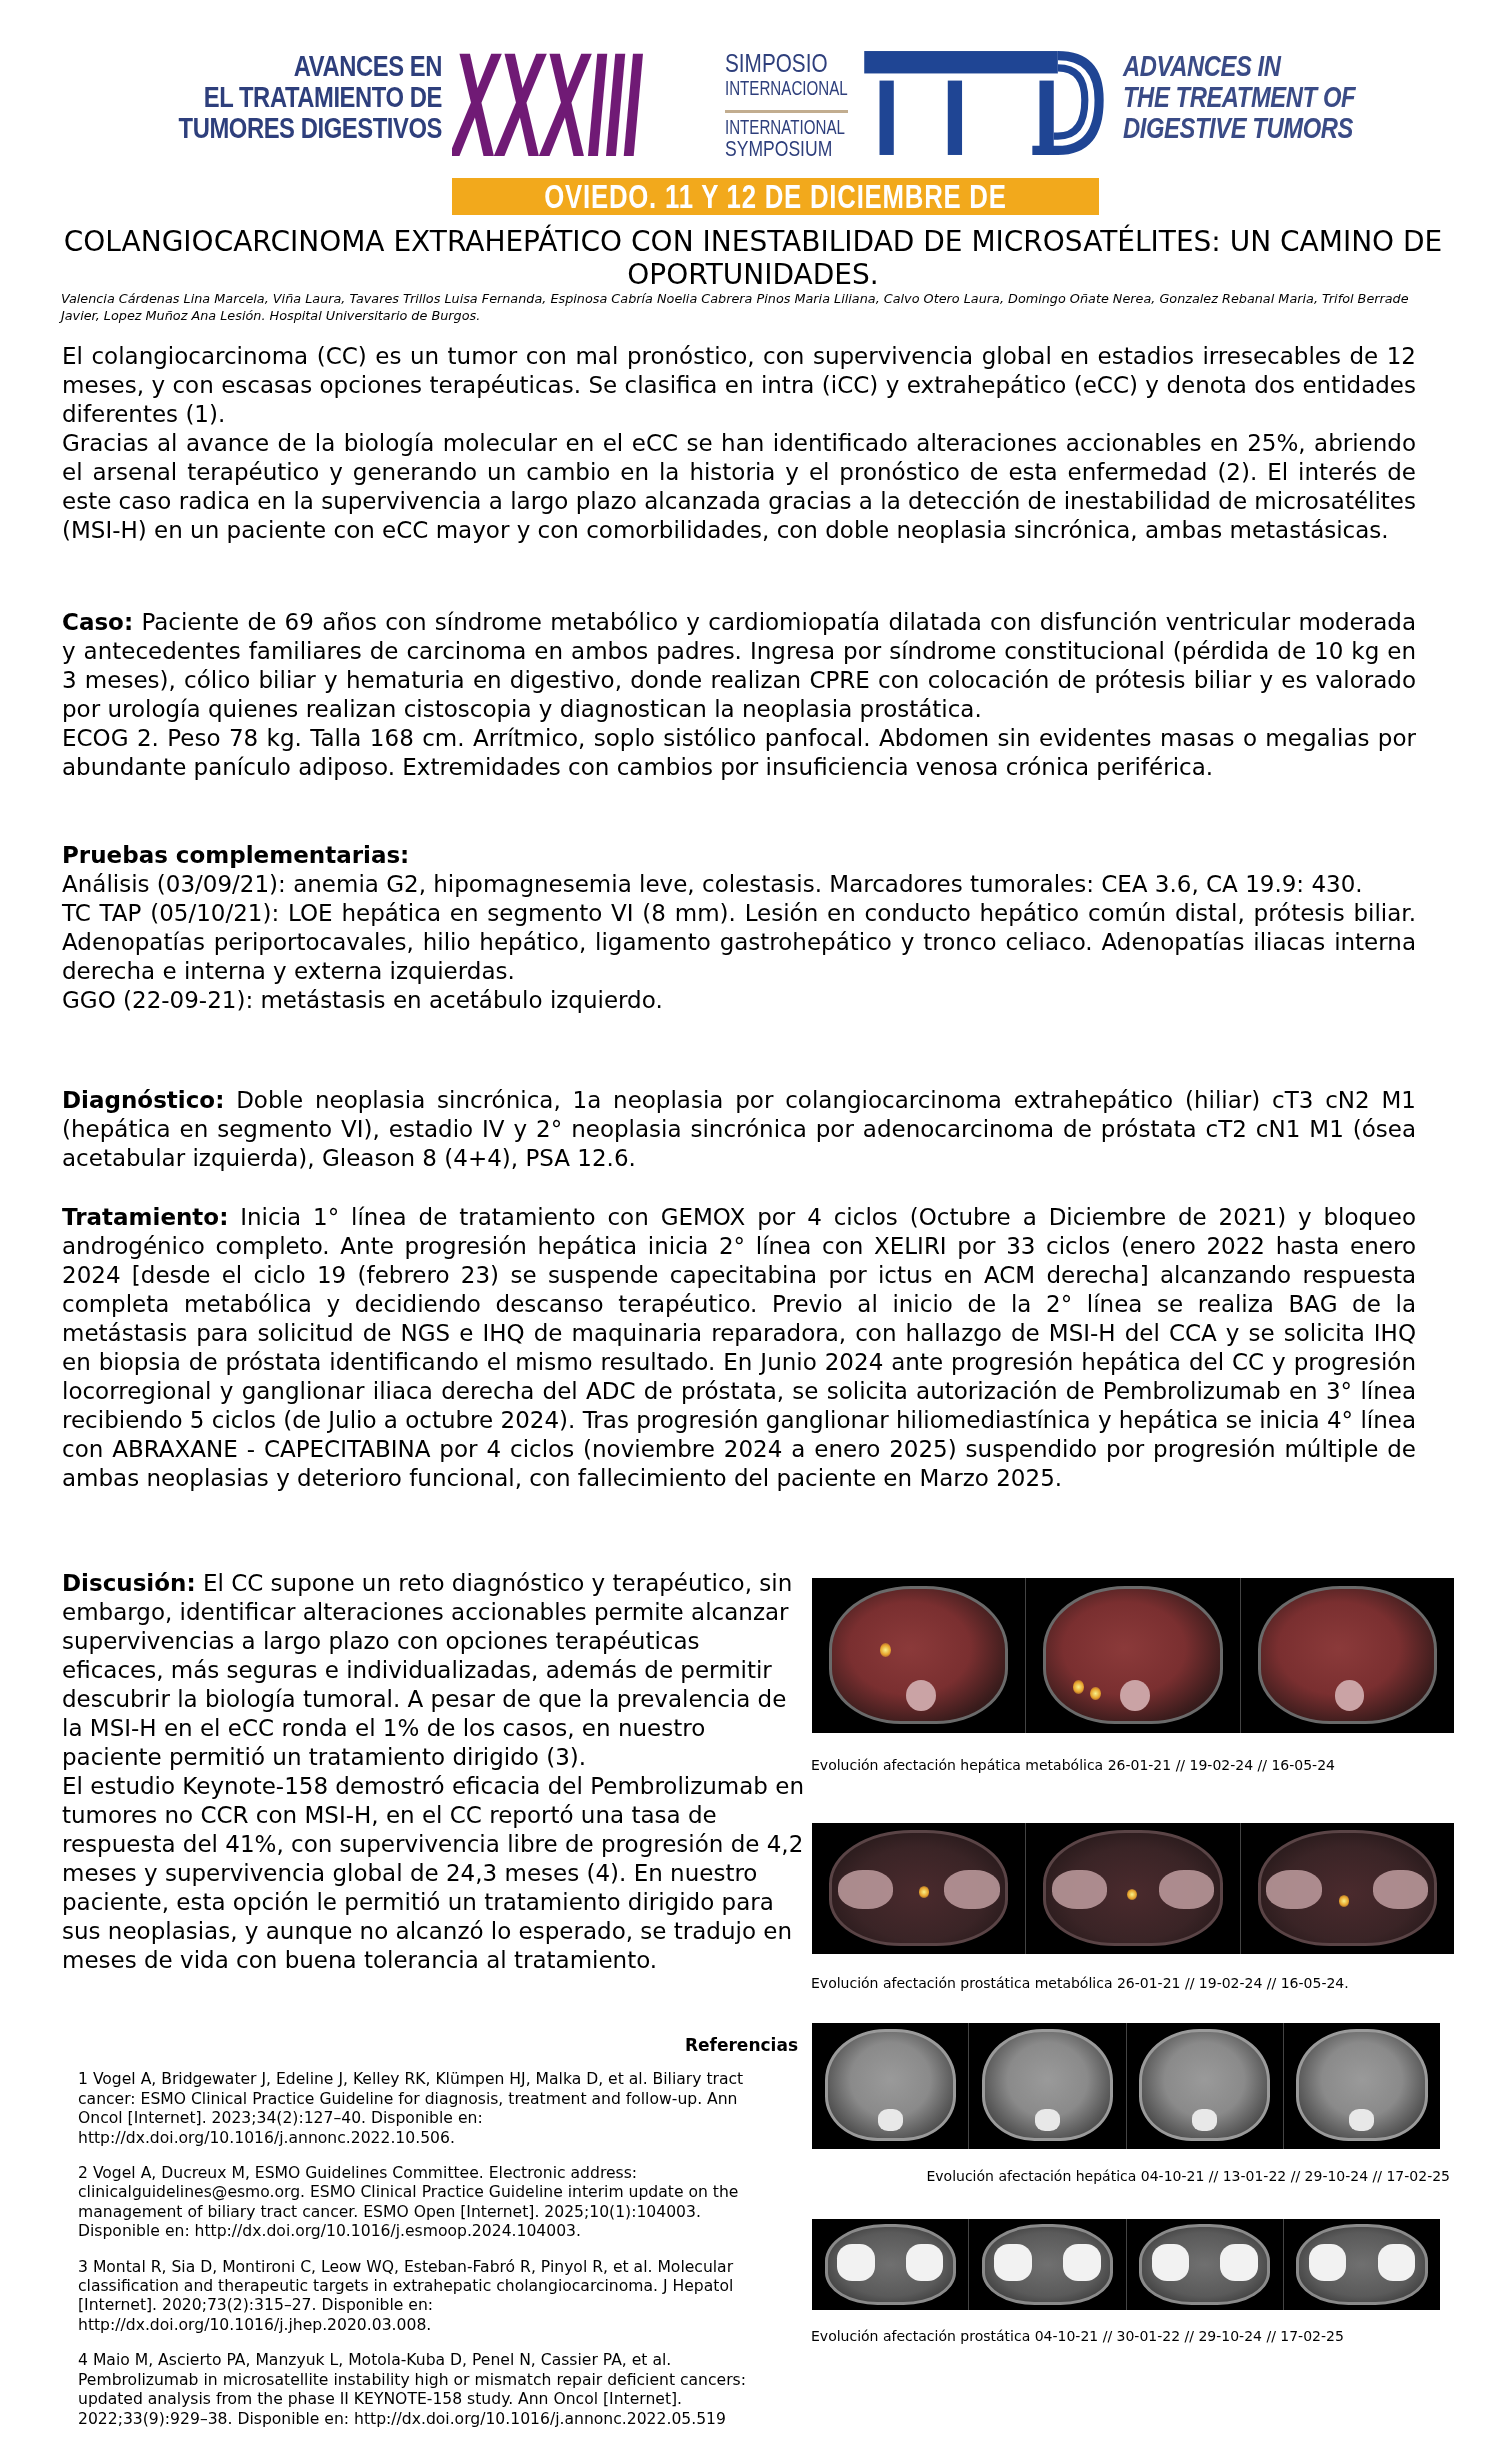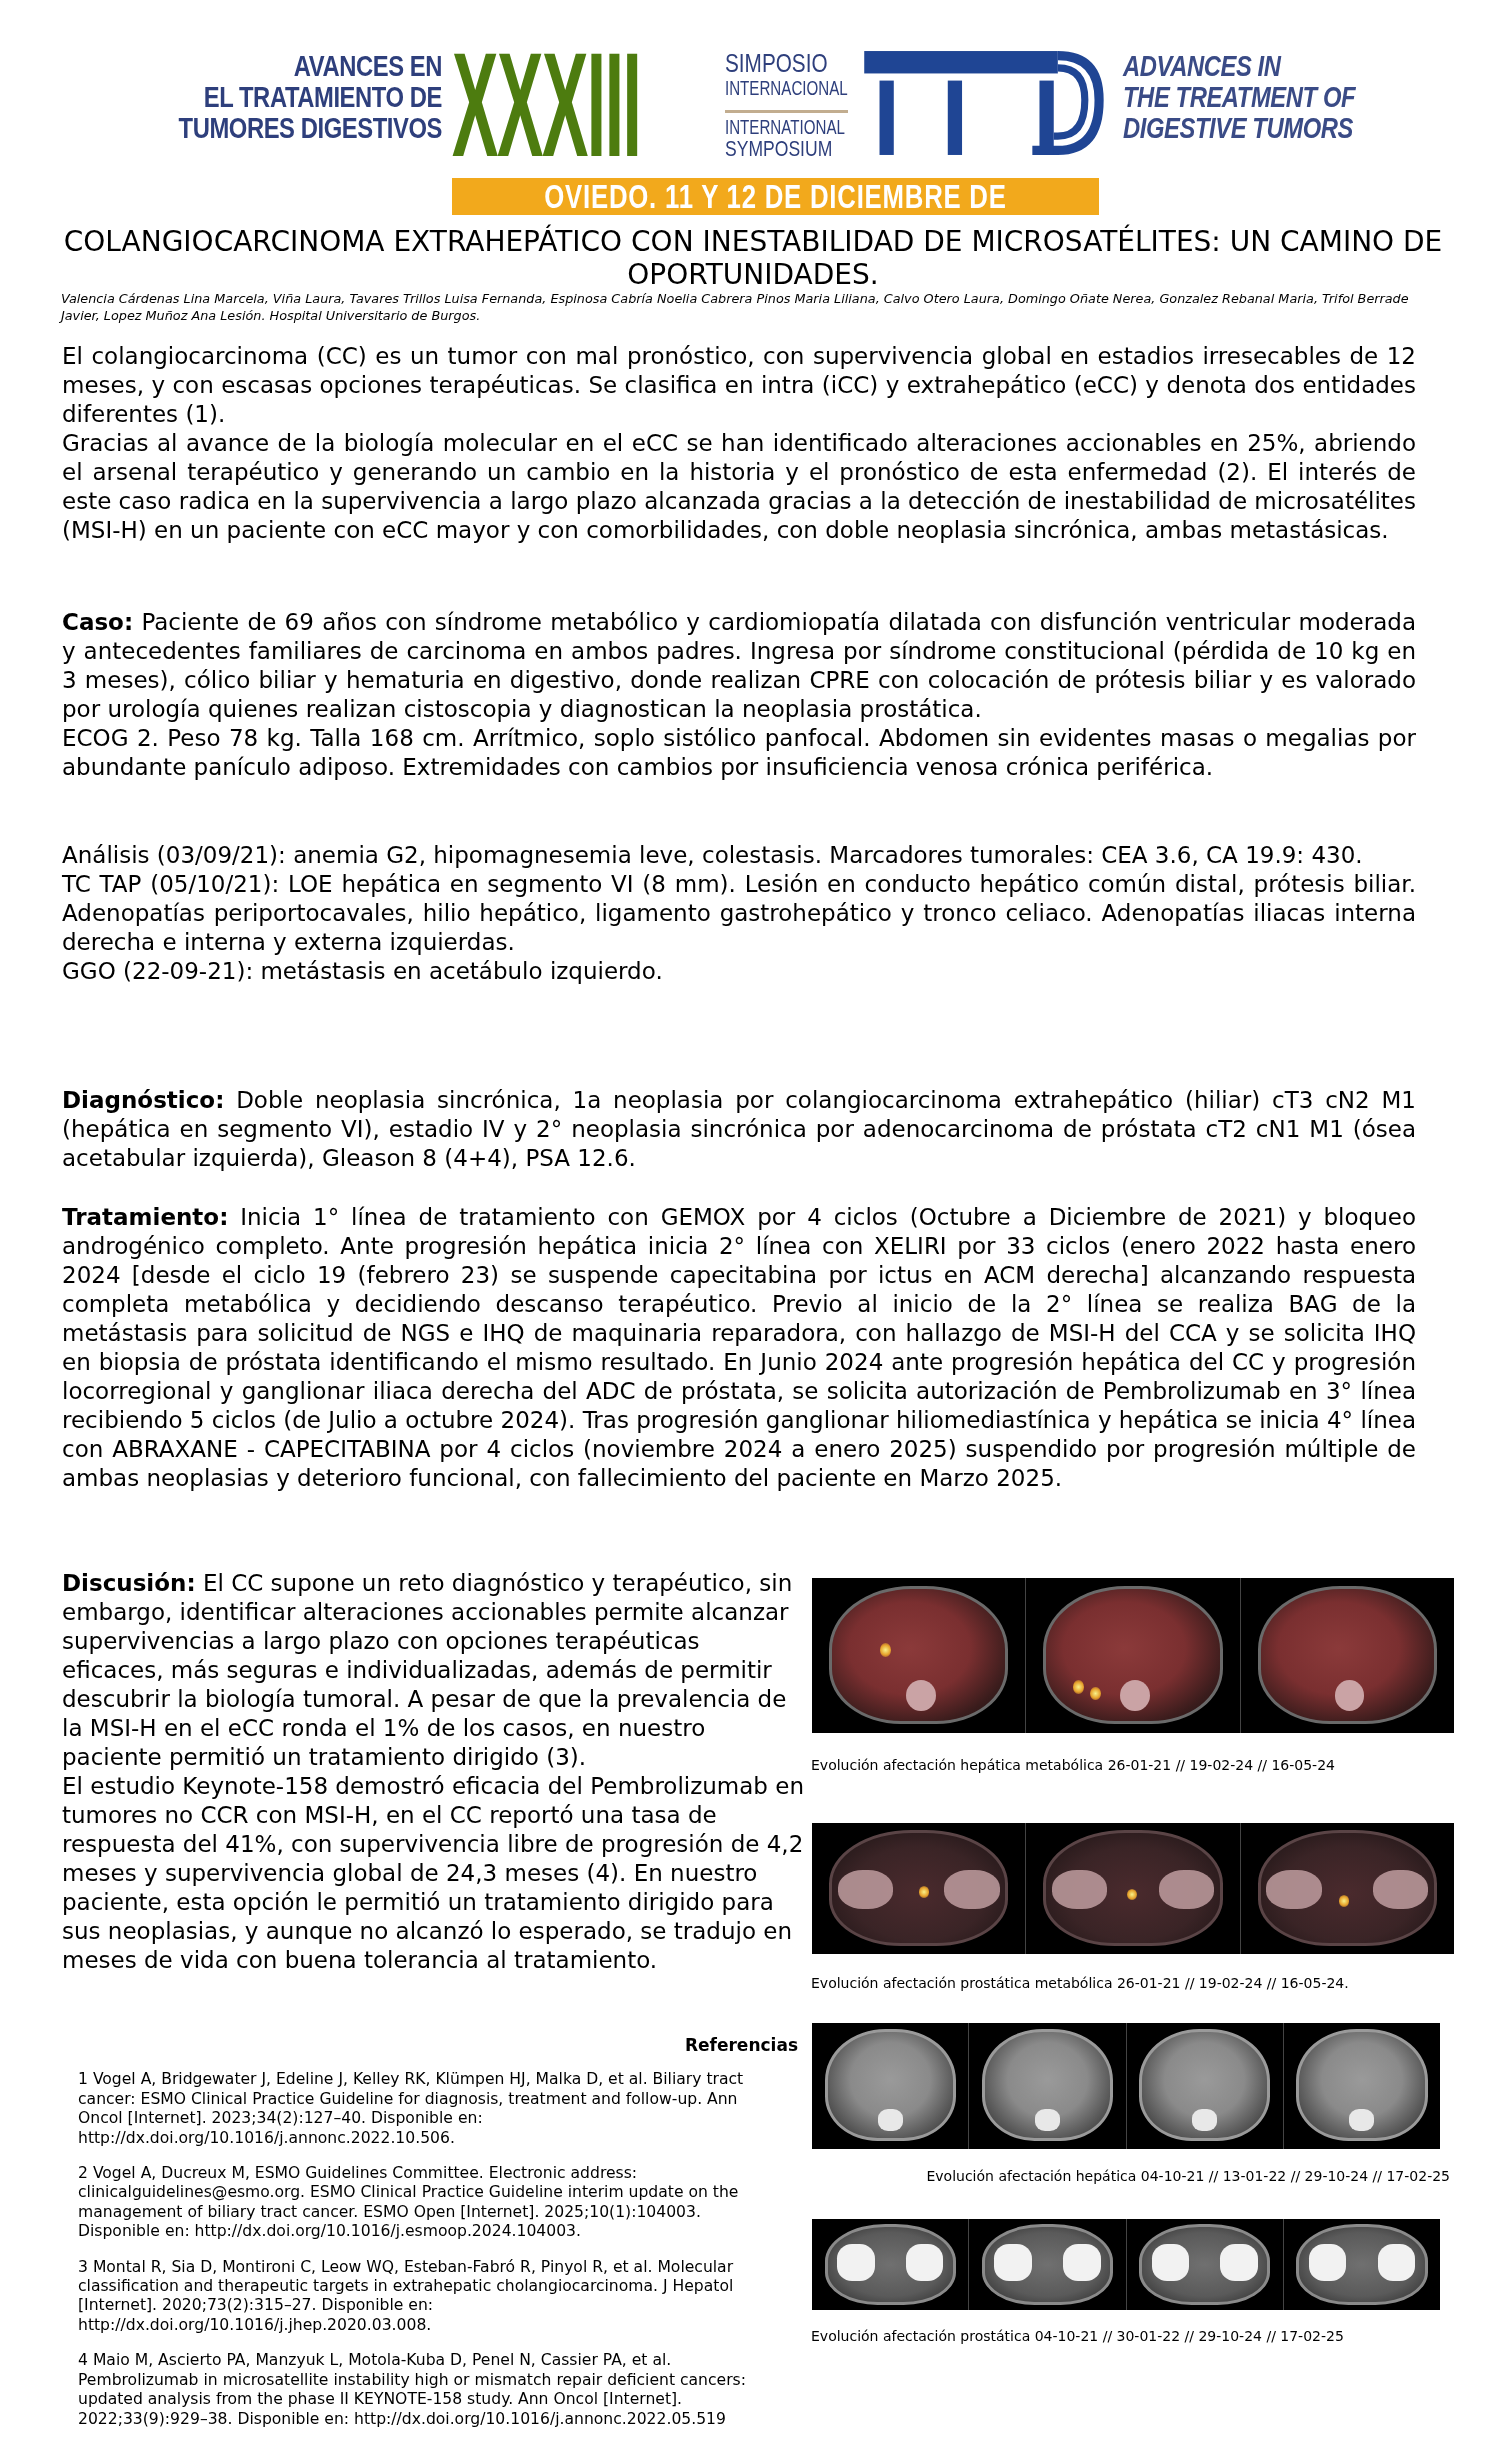--- a/index.html
+++ b/index.html
@@ -4,21 +4,21 @@
 <style>
   html, body { margin: 0; padding: 0; background: #ffffff; }
   body { width: 1506px; height: 2462px; position: relative; overflow: hidden; color: #000; font-family: "DejaVu Sans", sans-serif; }
 
   
   .banner { position: absolute; left: 12px; top: 0; width: 1506px; height: 204px; }
   .bl { position: absolute; color: #2e3f7c; font-family: "Liberation Sans", sans-serif; font-weight: bold; font-size: 29px; line-height: 31px; letter-spacing: -0.5px; transform: scaleX(0.82); }
   .bl-left { left: 72px; top: 51px; text-align: right; transform-origin: right top; width: 358px; right: auto; }
   .bl-left { left: 72px; }
   .bl-right { left: 1111px; top: 51px; text-align: left; font-style: italic; color: #3a4b86; transform-origin: left top; width: 358px; }
-  .xxxiii-txt { position: absolute; left: 440px; top: 31px; width: 259px; height: 148px; color: #4d7c0f; font-family: "Liberation Sans", sans-serif; font-weight: bold; font-size: 148px; line-height: 148px; overflow: hidden; }
+  .xxxiii-txt { position: absolute; left: 440px; top: 31px; width: 259px; height: 148px; color: #701a75; font-family: "Liberation Sans", sans-serif; font-weight: bold; font-size: 148px; line-height: 148px; overflow: hidden; font-style: italic; }
   .xxxiii-txt span { display: inline-block; transform: scaleX(0.47); transform-origin: left top; letter-spacing: -3.1px; }
   .symp { position: absolute; left: 713px; width: 128px; color: #2e3f7c; font-family: "Liberation Sans", sans-serif; transform: scaleX(0.78); transform-origin: left top; white-space: nowrap; }
   .symp-1 { top: 49px; font-size: 26.6px; line-height: 28px; }
   .symp-2 { top: 78px; font-size: 19.4px; line-height: 20.4px; }
   .symp-rule { position: absolute; left: 713px; top: 110px; width: 123px; height: 3.1px; background: #c2ad8f; }
   .symp-3 { top: 117px; font-size: 19.4px; line-height: 20.4px; }
   .symp-4 { top: 137px; font-size: 22.5px; line-height: 23.5px; }
   .ttd { position: absolute; left: 852px; top: 49px; width: 245px; height: 108px; }
   .date-bar { position: absolute; left: 440px; top: 178px; width: 647px; height: 37px; background: #f2a91c; color: #fff; font-family: "Liberation Sans", sans-serif; font-weight: bold; font-size: 33px; line-height: 37px; text-align: center; overflow: hidden; }
   .date-bar span { display: inline-block; transform: scaleX(0.78); letter-spacing: 1px; }
@@ -103,20 +103,21 @@
   <p>El colangiocarcinoma (CC) es un tumor con mal pronóstico, con supervivencia global en estadios irresecables de 12 meses, y con escasas opciones terapéuticas. Se clasifica en intra (iCC) y extrahepático (eCC) y denota dos entidades diferentes (1).</p>
   <p>Gracias al avance de la biología molecular en el eCC se han identificado alteraciones accionables en 25%, abriendo el arsenal terapéutico y generando un cambio en la historia y el pronóstico de esta enfermedad (2). El interés de este caso radica en la supervivencia a largo plazo alcanzada gracias a la detección de inestabilidad de microsatélites (MSI-H) en un paciente con eCC mayor y con comorbilidades, con doble neoplasia sincrónica, ambas metastásicas.</p>
 </div>
 
 <div class="body caso">
   <p><b>Caso:</b><span> Paciente de 69 años con síndrome metabólico y cardiomiopatía dilatada con disfunción ventricular moderada y antecedentes familiares de carcinoma en ambos padres. Ingresa por síndrome constitucional (pérdida de 10 kg en 3 meses), cólico biliar y hematuria en digestivo, donde realizan CPRE con colocación de prótesis biliar y es valorado por urología quienes realizan cistoscopia y diagnostican la neoplasia prostática.</span></p>
   <p>ECOG 2. Peso 78 kg. Talla 168 cm. Arrítmico, soplo sistólico panfocal. Abdomen sin evidentes masas o megalias por abundante panículo adiposo. Extremidades con cambios por insuficiencia venosa crónica periférica.</p>
 </div>
 
 <div class="body pruebas">
+  <p><b>Pruebas complementarias:</b></p>
   <p>Análisis (03/09/21): anemia G2, hipomagnesemia leve, colestasis. Marcadores tumorales: CEA 3.6, CA 19.9: 430.</p>
   <p>TC TAP (05/10/21): LOE hepática en segmento VI (8 mm). Lesión en conducto hepático común distal, prótesis biliar. Adenopatías periportocavales, hilio hepático, ligamento gastrohepático y tronco celiaco. Adenopatías iliacas interna derecha e interna y externa izquierdas.</p>
   <p>GGO (22-09-21): metástasis en acetábulo izquierdo.</p>
 </div>
 
 <div class="body diag">
   <p><b>Diagnóstico:</b><span> Doble neoplasia sincrónica, 1a neoplasia por colangiocarcinoma extrahepático (hiliar) cT3 cN2 M1 (hepática en segmento VI), estadio IV y 2°  neoplasia sincrónica por adenocarcinoma de próstata cT2 cN1 M1 (ósea acetabular izquierda), Gleason 8 (4+4), PSA 12.6.</span></p>
 </div>
 
 <div class="body trat">

